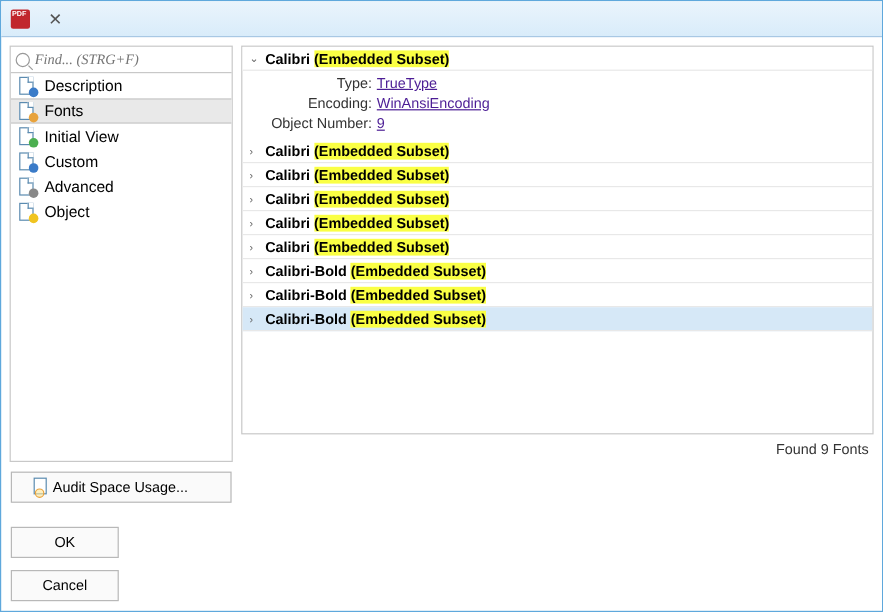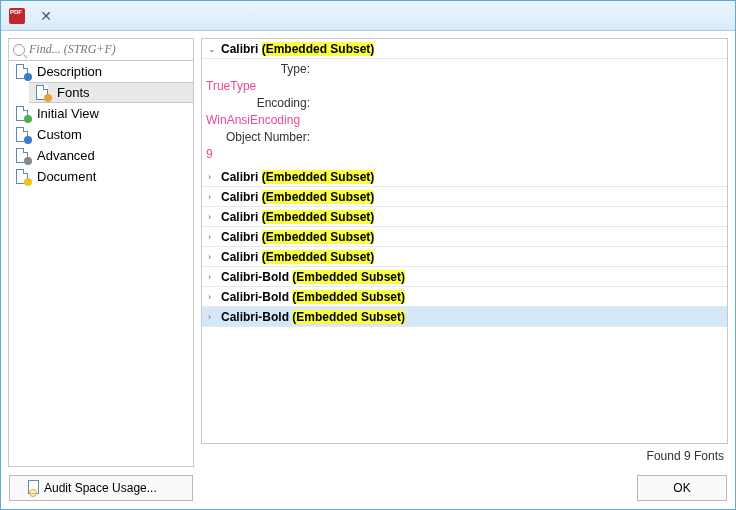--- a/index.html
+++ b/index.html
@@ -102,21 +102,21 @@
   .nav-item {
     display: flex;
     align-items: center;
     padding: 2px 6px;
     height: 21px;
     cursor: pointer;
   }
   .nav-item.selected {
     background: #e9e9e9;
     border: 1px solid #c8c8c8;
-    border-left: none; border-right: none; margin-left: 20px;
+    border-left: none; border-right: none;
   }
   .nav-item .nicon {
     width: 16px; height: 16px;
     margin-right: 6px;
     position: relative;
   }
   .nicon .page {
     width: 12px; height: 15px;
     border: 1px solid #5b8bb0;
     background: #fff;
@@ -178,40 +178,40 @@
   .font-row.selected { background: #d6e8f7; }
   .font-row .fname { font-weight: bold; }
   .font-row .fname .hl { background: #faff44; }
   .font-details {
     padding: 2px 4px 4px 4px;
     font-size: 12px;
   }
   .font-details .drow {
     display: flex;
     line-height: 17px;
-    flex-direction: column;
   }
   .font-details .dlabel {
     width: 108px;
     text-align: right;
     padding-right: 4px;
     color: #333;
   }
-  .font-details .dval { color: #ec4899; }
+  .font-details .dval { color: #4c1d95; text-decoration: underline; }
   .foundbar {
     text-align: right;
     padding: 5px 4px 4px 0;
     font-size: 12px;
     color: #333;
   }
   .footer {
     display: flex;
     align-items: flex-start;
     padding: 8px;
     gap: 10px;
+    flex-direction: column;
   }
   .footer .spacer { flex: 1; }
   .btn {
     min-width: 90px;
     height: 26px;
     border: 1px solid #b8b8b8;
     background: #fafafa;
     font-size: 12px;
     cursor: pointer;
     display: inline-flex;
@@ -292,21 +292,21 @@
             <span class="page"></span>
             <span class="badge bgear"></span>
           </span>
           <span class="lbl">Advanced</span>
         </div>
         <div class="nav-item">
           <span class="nicon">
             <span class="page"></span>
             <span class="badge byellow"></span>
           </span>
-          <span class="lbl">Document</span>
+          <span class="lbl">Object</span>
         </div>
       </div>
   </div>
 
   <div class="mainpanel">
     <div class="fontlist" id="fontlist">
         <div class="font-row expanded">
           <span class="arrow">⌄</span>
           <span class="fname">Calibri <span class="hl">(Embedded Subset)</span></span>
         </div>
@@ -364,13 +364,14 @@
 <div class="footer">
   <button class="btn audit">
     <span class="aicon">
         <span class="pg"></span>
         <span class="mg"></span>
       </span>
     <span>Audit Space Usage...</span>
   </button>
   <div class="spacer"></div>
   <button class="btn">OK</button>
+  <button class="btn">Cancel</button>
 </div>
 
 </body></html>

